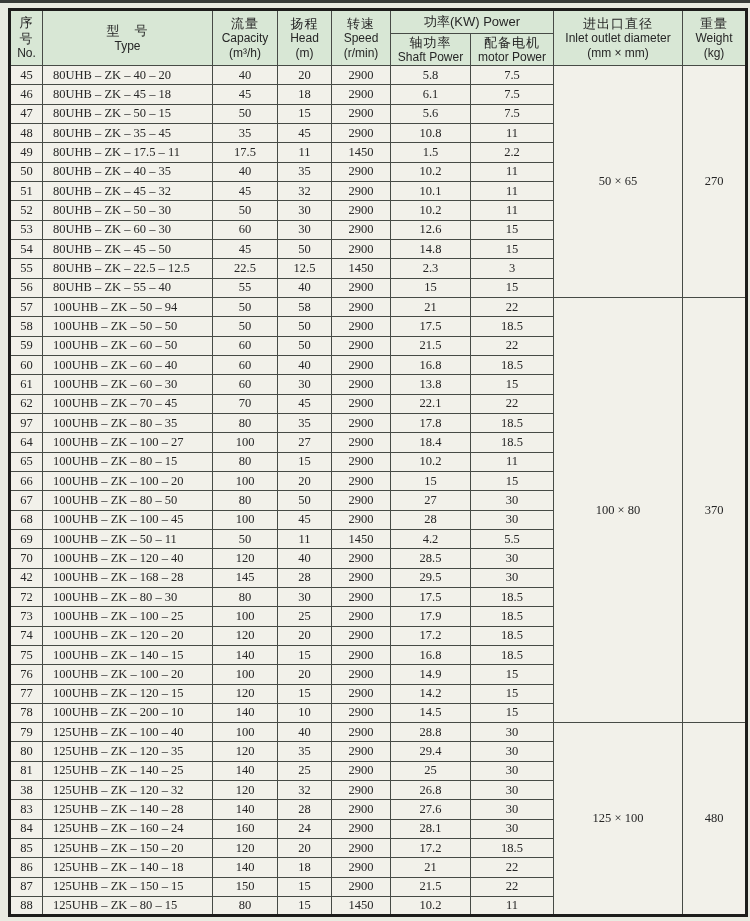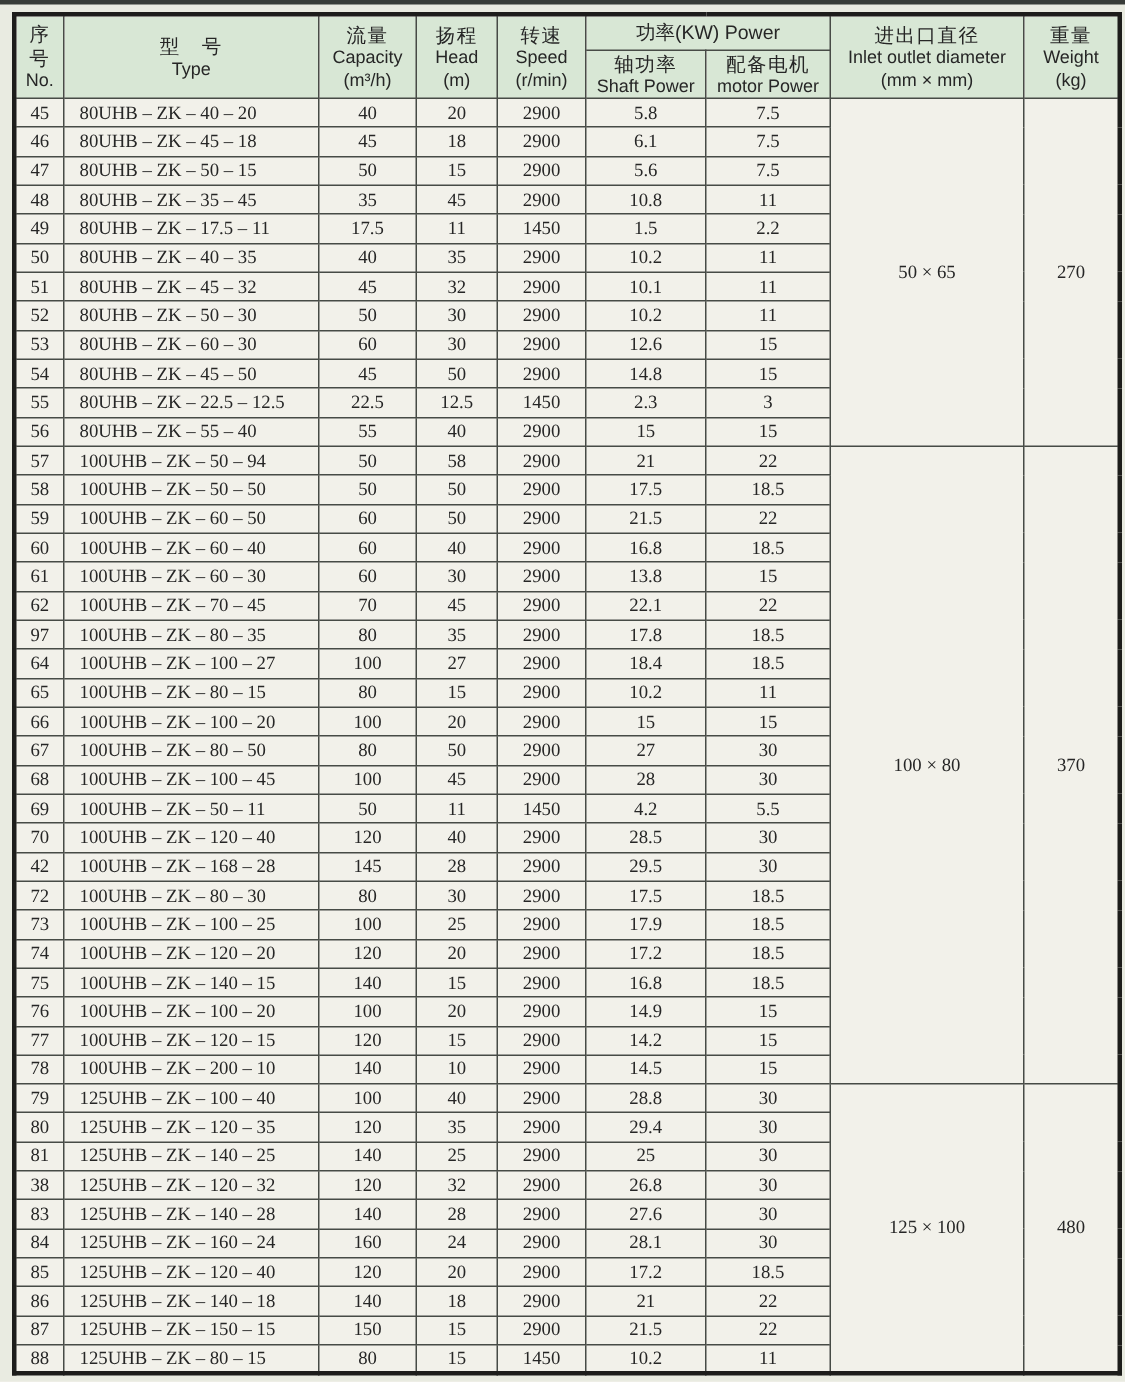--- a/index.html
+++ b/index.html
@@ -471,21 +471,21 @@
         <td>84</td>
         <td class="type-cell">125UHB – ZK – 160 – 24</td>
         <td>160</td>
         <td>24</td>
         <td>2900</td>
         <td>28.1</td>
         <td>30</td>
       </tr>
       <tr>
         <td>85</td>
-        <td class="type-cell">125UHB – ZK – 120 – 40</td>
+        <td class="type-cell">125UHB – ZK – 150 – 20</td>
         <td>120</td>
         <td>20</td>
         <td>2900</td>
         <td>17.2</td>
         <td>18.5</td>
       </tr>
       <tr>
         <td>86</td>
         <td class="type-cell">125UHB – ZK – 140 – 18</td>
         <td>140</td>

